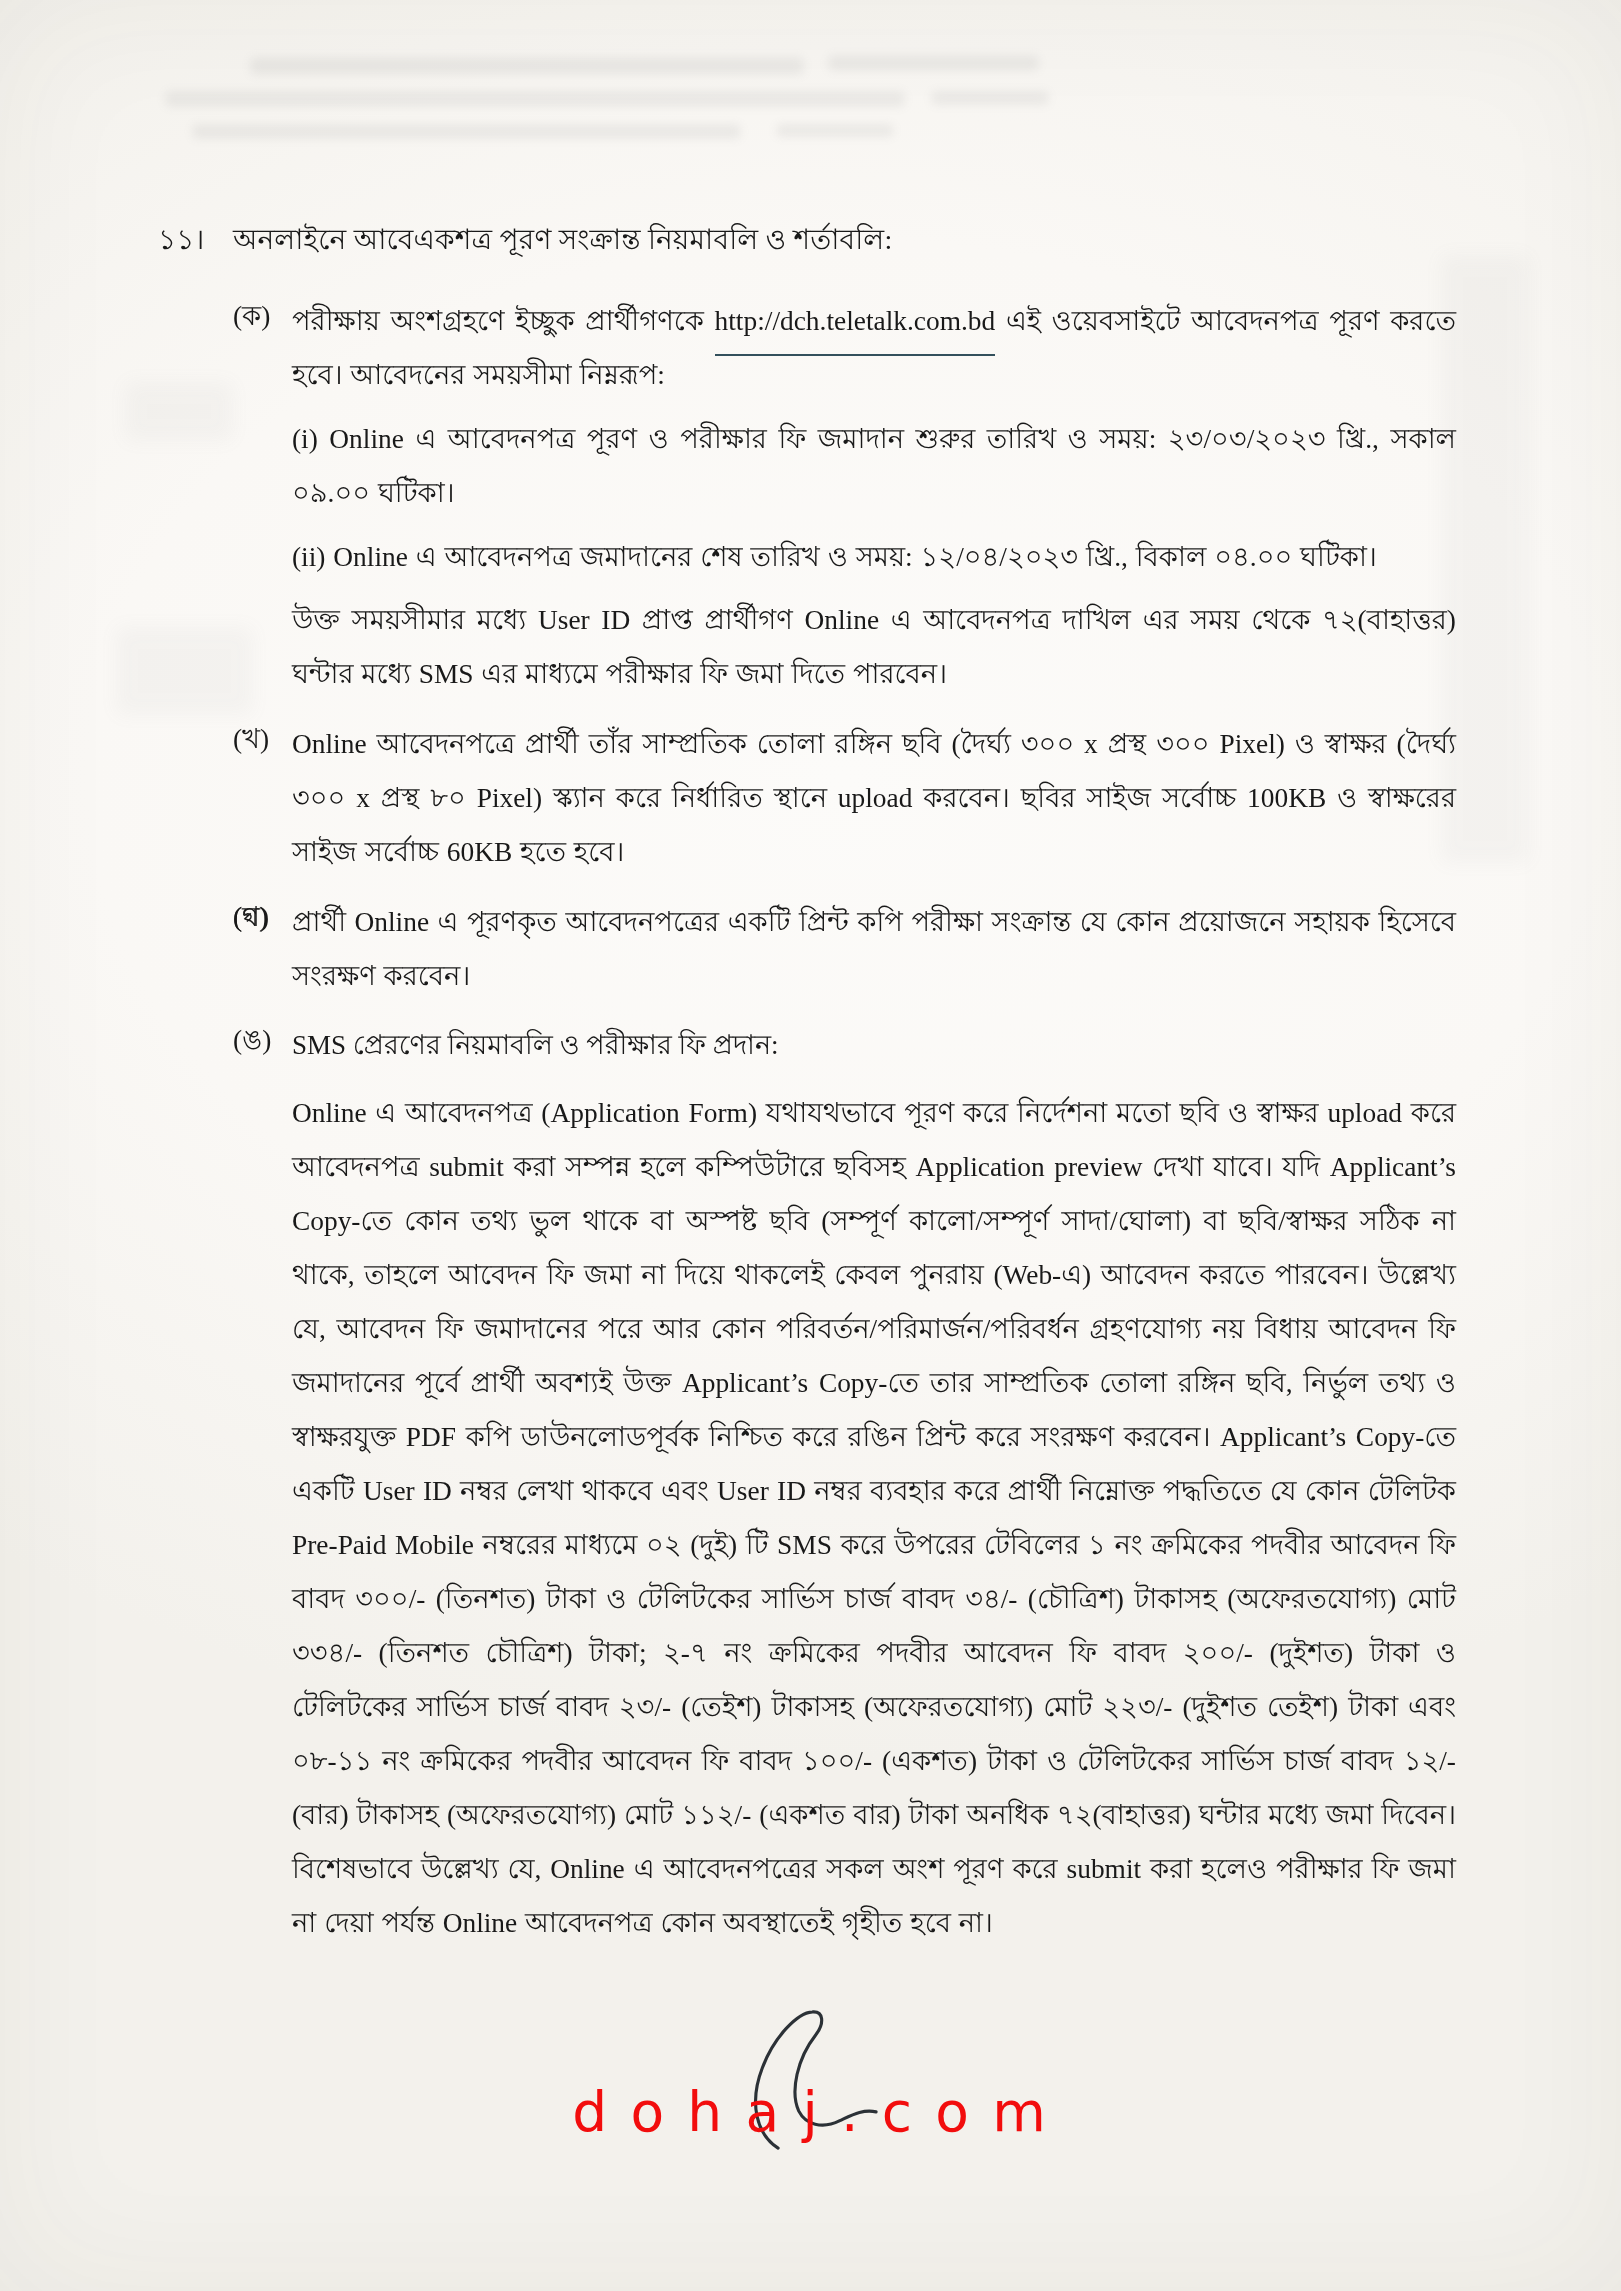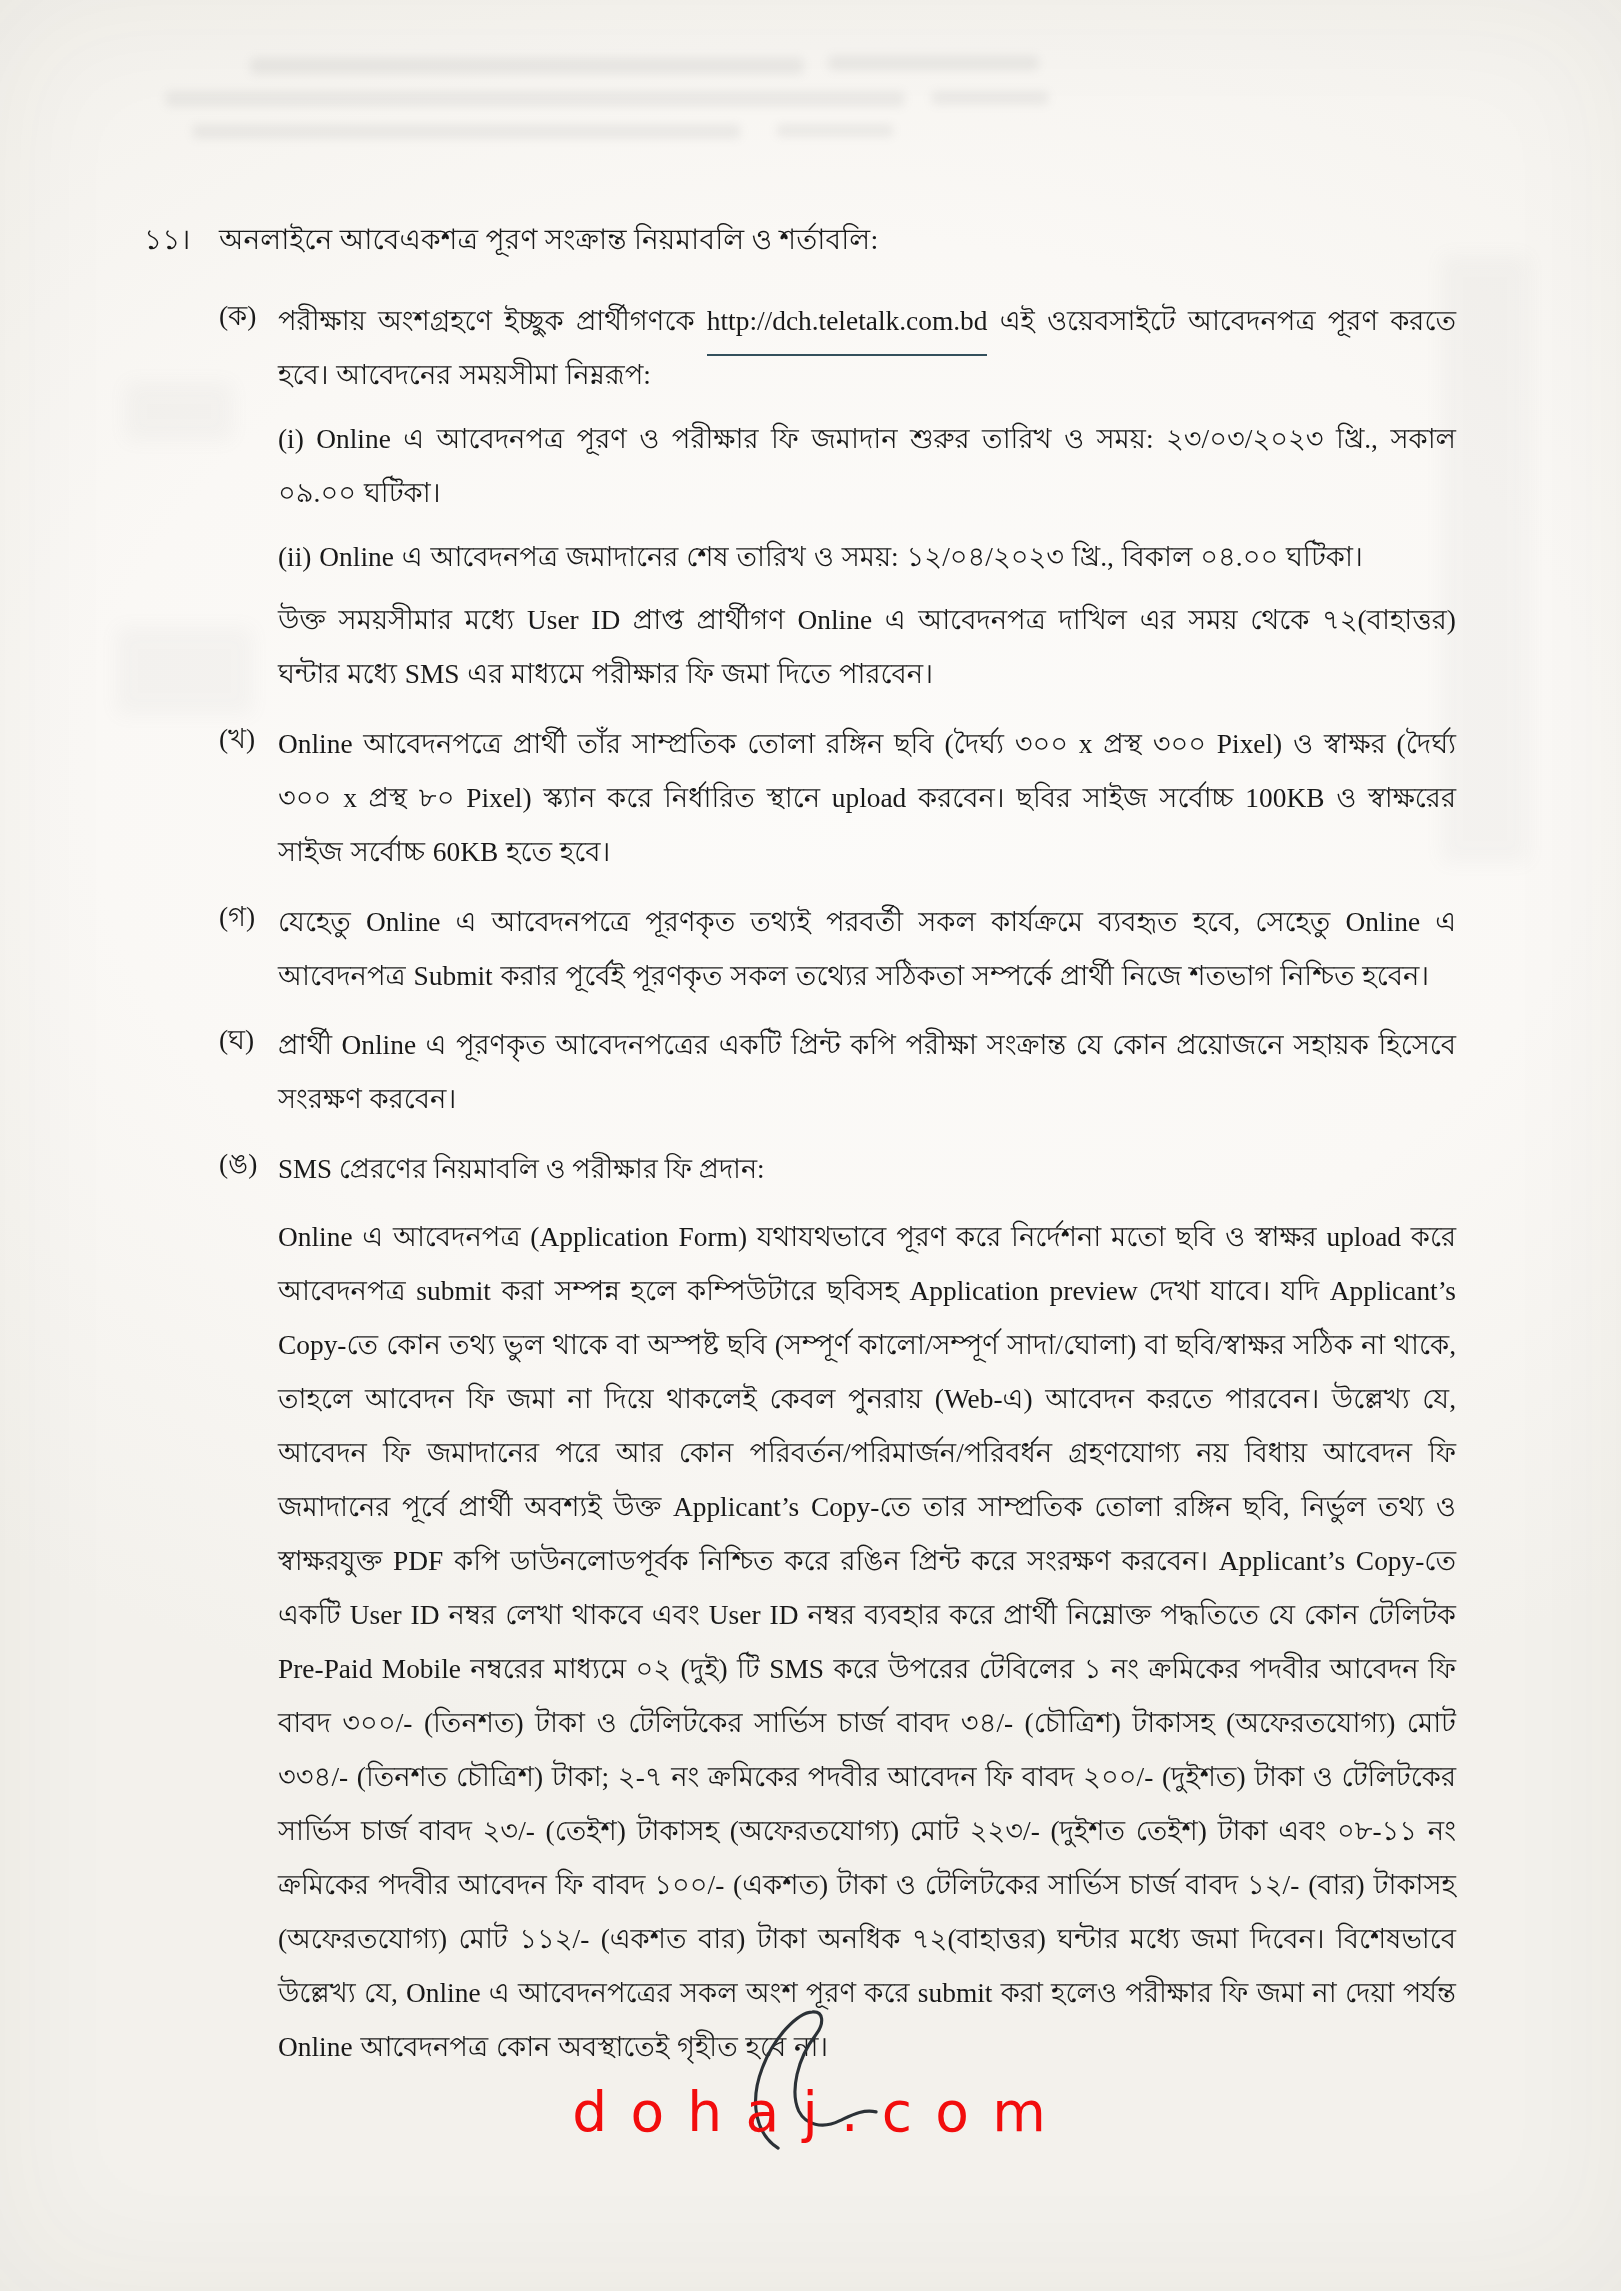--- a/index.html
+++ b/index.html
@@ -14,21 +14,21 @@
     color:#191919;
   }
   
   .ghost {
     position:absolute; background:#8f8f8f; opacity:.13;
     filter:blur(4.9px); border-radius:5.9px;
   }
   .ghost.soft { opacity:.06; filter:blur(8.8px); }
 
   .content {
-    position:absolute; left:144px; top:218px; right:165px;
+    position:absolute; left:158px; top:218px; right:165px;
   }
   .title-row { position:relative; padding-left:75px; margin-bottom:29px; }
   .item-no { position:absolute; left:0; top:0; font-size:28px; }
   .doc-title { font-size:28px; letter-spacing:0.2px; }
 
   .sec { position:relative; padding-left:134px; margin-bottom:15.7px; }
   .sec-label { position:absolute; left:75px; top:1px; font-size:27.4px; }
 
   .para {
     font-size:27.4px; line-height:54px;
@@ -88,21 +88,20 @@
       <p class="para">উক্ত সময়সীমার মধ্যে User ID প্রাপ্ত প্রার্থীগণ Online এ আবেদনপত্র দাখিল এর সময় থেকে ৭২(বাহাত্তর) ঘন্টার মধ্যে SMS এর মাধ্যমে পরীক্ষার ফি জমা দিতে পারবেন।</p>
     </div>
 
     <div class="sec">
       <span class="sec-label">(খ)</span>
       <p class="para">Online আবেদনপত্রে প্রার্থী তাঁর সাম্প্রতিক তোলা রঙ্গিন ছবি (দৈর্ঘ্য ৩০০ x প্রস্থ ৩০০ Pixel) ও স্বাক্ষর (দৈর্ঘ্য ৩০০ x প্রস্থ ৮০ Pixel) স্ক্যান করে নির্ধারিত স্থানে upload করবেন। ছবির সাইজ সর্বোচ্চ 100KB ও স্বাক্ষরের সাইজ সর্বোচ্চ 60KB হতে হবে।</p>
     </div>
 
     <div class="sec">
       <span class="sec-label">(গ)</span>
-      <p class="para">যেহেতু Online এ আবেদনপত্রে পূরণকৃত তথ্যই পরবর্তী সকল কার্যক্রমে ব্যবহৃত হবে, সেহেতু Online এ আবেদনপত্র Submit করার পূর্বেই পূরণকৃত সকল তথ্যের সঠিকতা সম্পর্কে প্রার্থী নিজে শতভাগ নিশ্চিত হবেন।</p>
     </div>
 
     <div class="sec">
       <span class="sec-label">(ঘ)</span>
       <p class="para">প্রার্থী Online এ পূরণকৃত আবেদনপত্রের একটি প্রিন্ট কপি পরীক্ষা সংক্রান্ত যে কোন প্রয়োজনে সহায়ক হিসেবে সংরক্ষণ করবেন।</p>
     </div>
 
     <div class="sec">
       <span class="sec-label">(ঙ)</span>
       <p class="sec-heading">SMS প্রেরণের নিয়মাবলি ও পরীক্ষার ফি প্রদান:</p>

